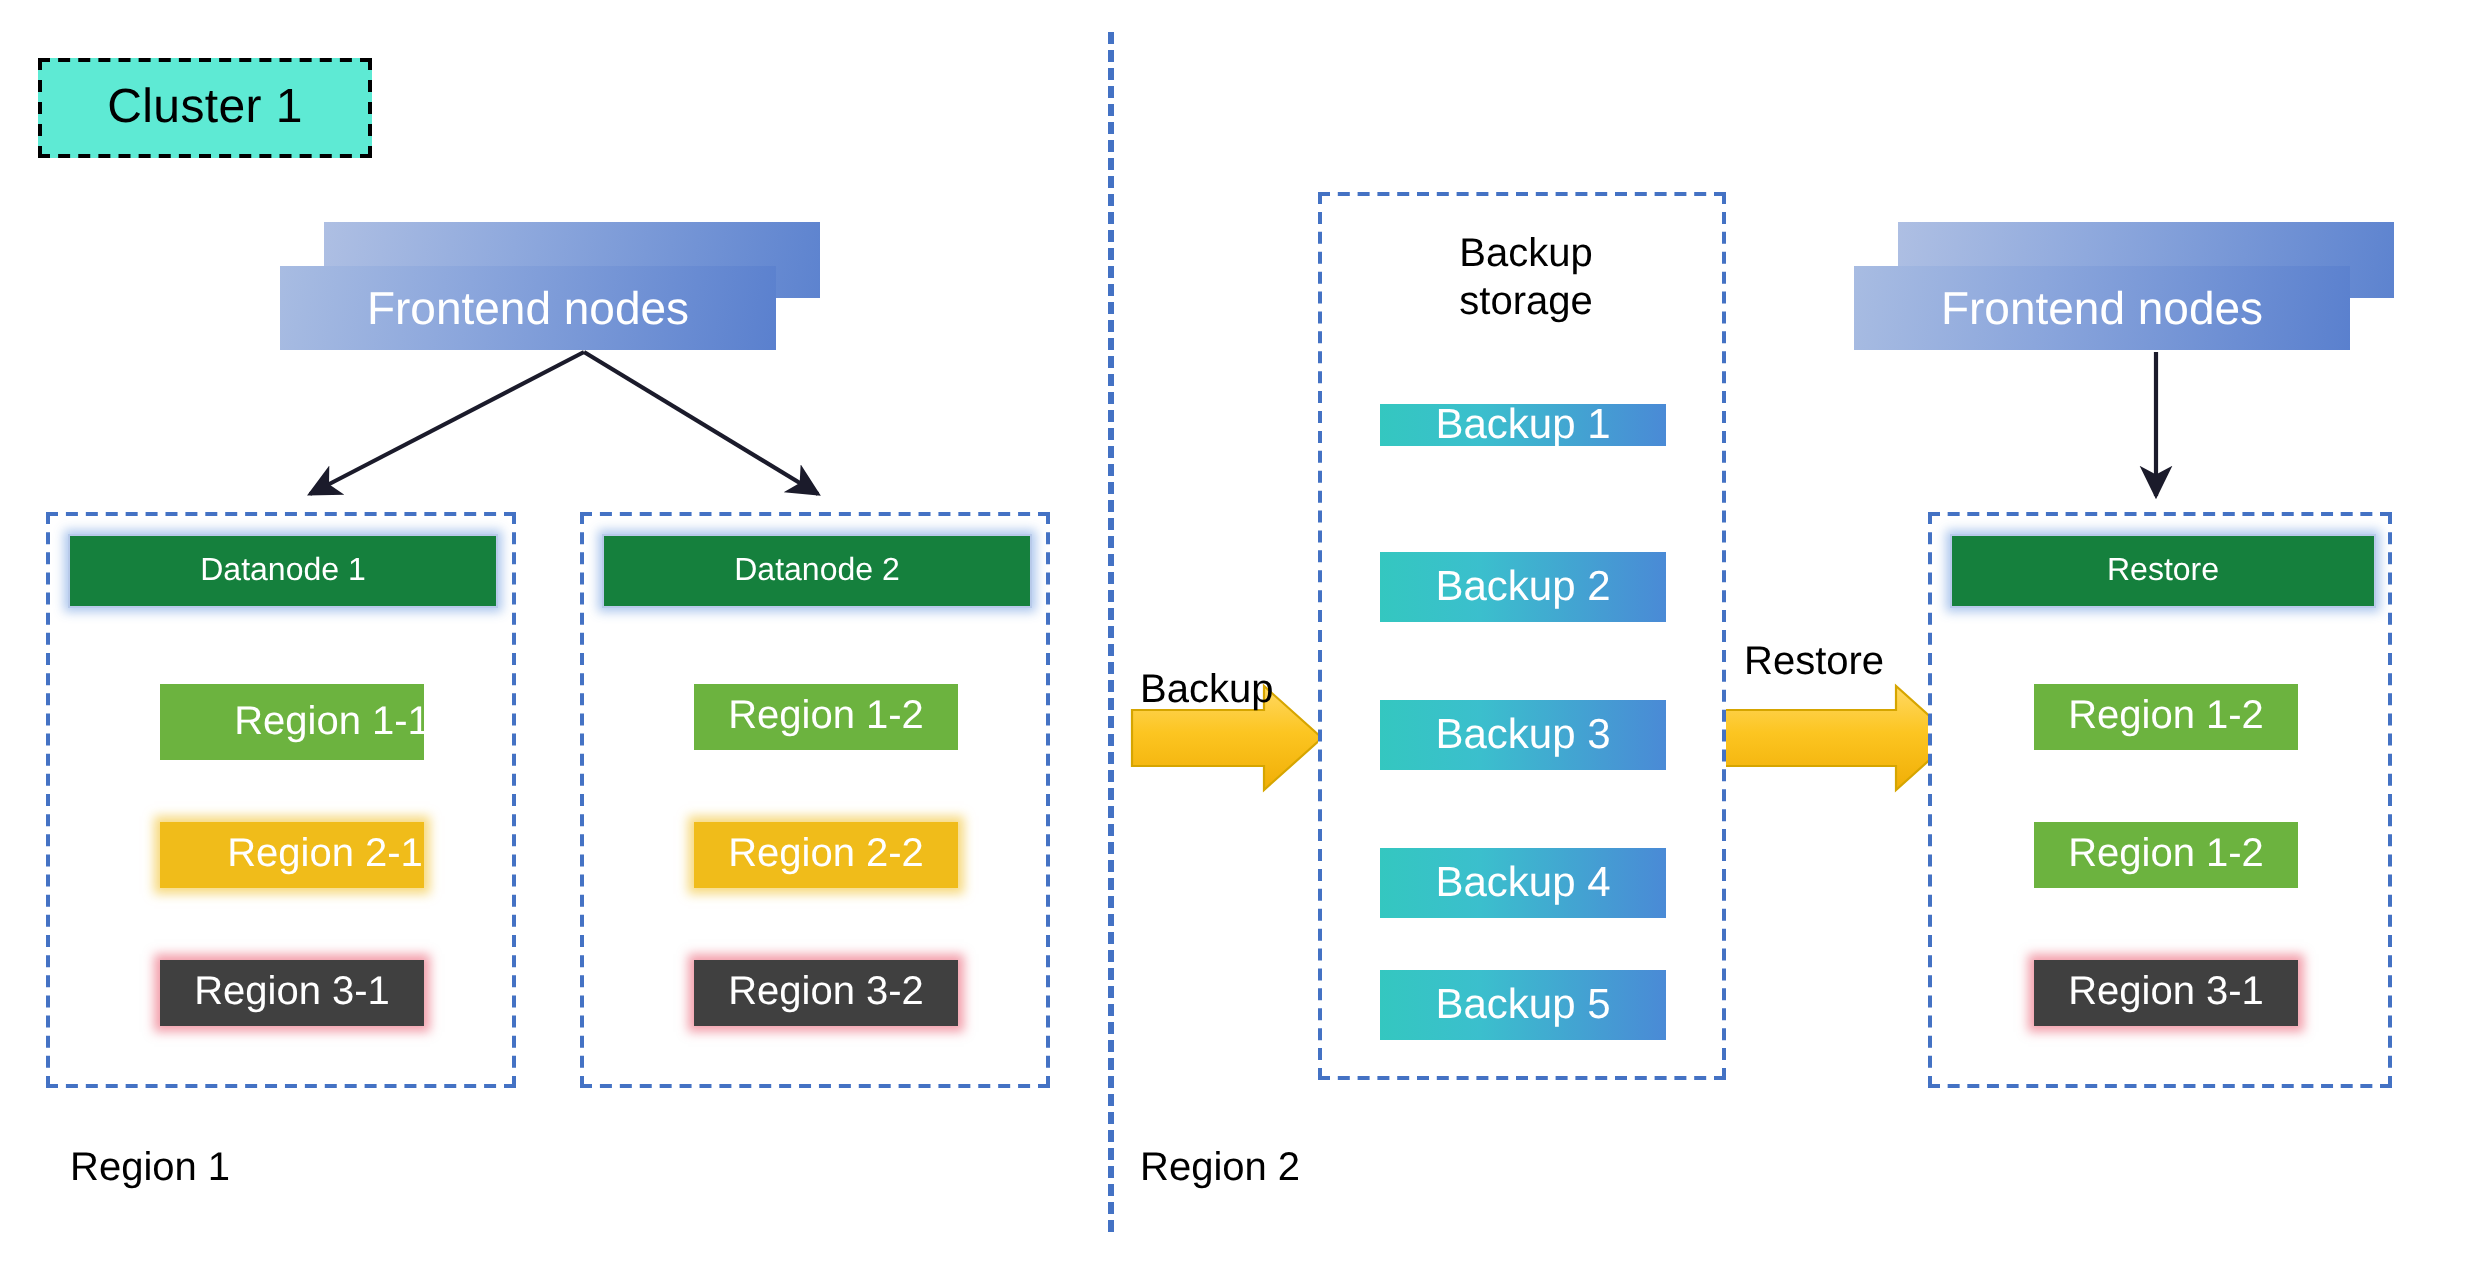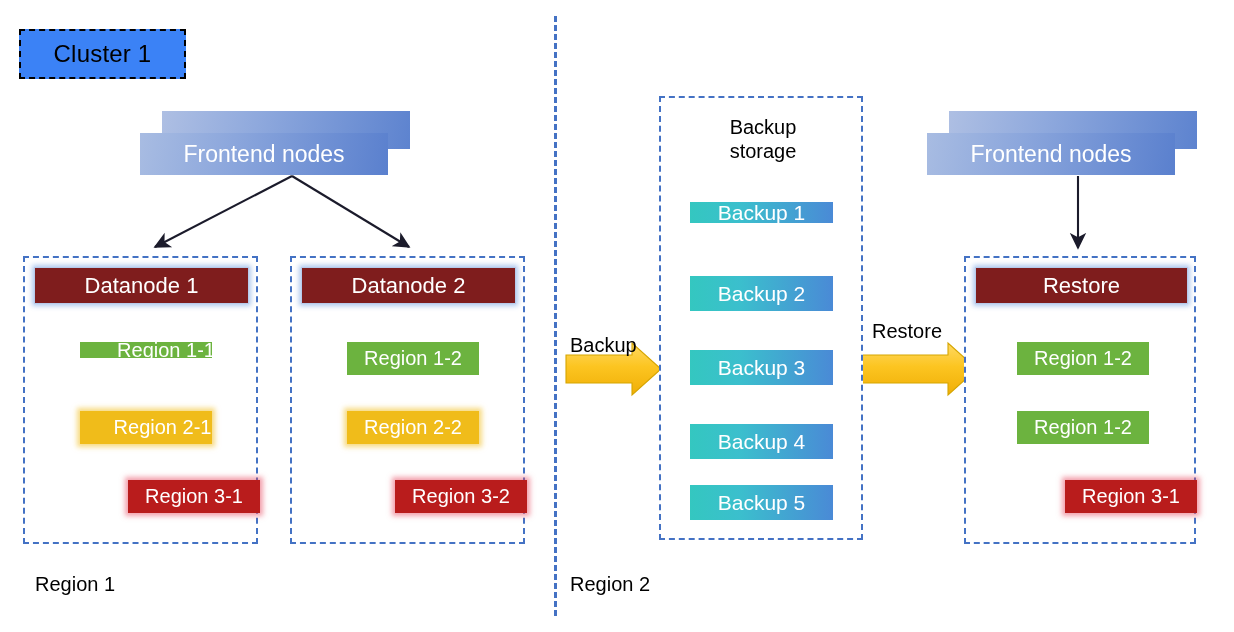--- a/index.html
+++ b/index.html
@@ -18,21 +18,21 @@
     background: #ffffff;
     overflow: hidden;
   }
 
   
   .abs { position: absolute; box-sizing: border-box; }
 
   
   .cluster-chip {
     border: 2px dashed #000000;
-    background: #3b82f6;
+    background: #5eead4;
     display: flex;
     align-items: center;
     justify-content: center;
     font-size: 24px;
     color: #000000;
     letter-spacing: .2px;
     text-align: right;
   }
 
   
@@ -61,42 +61,42 @@
     background: linear-gradient(100deg, #a8bce2 0%, #8ba6dc 38%, #5a80ce 100%);
     display: flex;
     align-items: center;
     justify-content: center;
     color: #ffffff;
     font-size: 23px;
   }
 
   
   .datanode {
-    background: #7f1d1d;
+    background: #15803d;
     border: 1px solid #b8caea;
     box-shadow: 0 0 5px 2px rgba(160,190,235,0.85);
     display: flex;
     align-items: center;
     justify-content: center;
     color: #ffffff;
-    font-size: 22px;
+    font-size: 16px;
   }
 
   
   .region {
     display: flex;
     align-items: center;
     justify-content: center;
     color: #ffffff;
     font-size: 20px;
     white-space: nowrap;
   }
   .region.green  { background: #6cb33f; }
   .region.yellow { background: #f0bc1a; box-shadow: 0 0 5px 3px rgba(240,188,26,0.55); }
-  .region.red    { background: #b91c1c; box-shadow: 0 0 5px 3px rgba(232,66,90,0.50); margin-left: 48px; }
+  .region.red    { background: #404040; box-shadow: 0 0 5px 3px rgba(232,66,90,0.50); }
 
   
   .backup {
     background: linear-gradient(90deg, #34c7c0 0%, #3bbfcd 35%, #4a8ad6 100%);
     display: flex;
     align-items: center;
     justify-content: center;
     color: #ffffff;
     font-size: 21px;
   }
@@ -162,21 +162,21 @@
     <div class="frontend-back"></div>
     <div class="frontend-front">
       <span>Frontend nodes</span>
     </div>
   </div>
 
   <div class="abs dashed-blue" style="left:23px; top:256px; width:235px; height:288px;">
     <div class="abs datanode" style="left:9px; top:9px; width:215px; height:37px;">
       <span>Datanode 1</span>
     </div>
-    <div class="abs region green" style="left:55px; top:84px; width:132px; height:16px;padding-left:40px;">
+    <div class="abs region green" style="left:55px; top:84px; width:132px; height:38px;padding-left:40px;">
       <span>Region 1-1</span>
     </div>
     <div class="abs region yellow" style="left:55px; top:153px; width:132px; height:33px;padding-left:33px;">
       <span>Region 2-1</span>
     </div>
     <div class="abs region red" style="left:55px; top:222px; width:132px; height:33px;">
       <span>Region 3-1</span>
     </div>
   </div>
 

